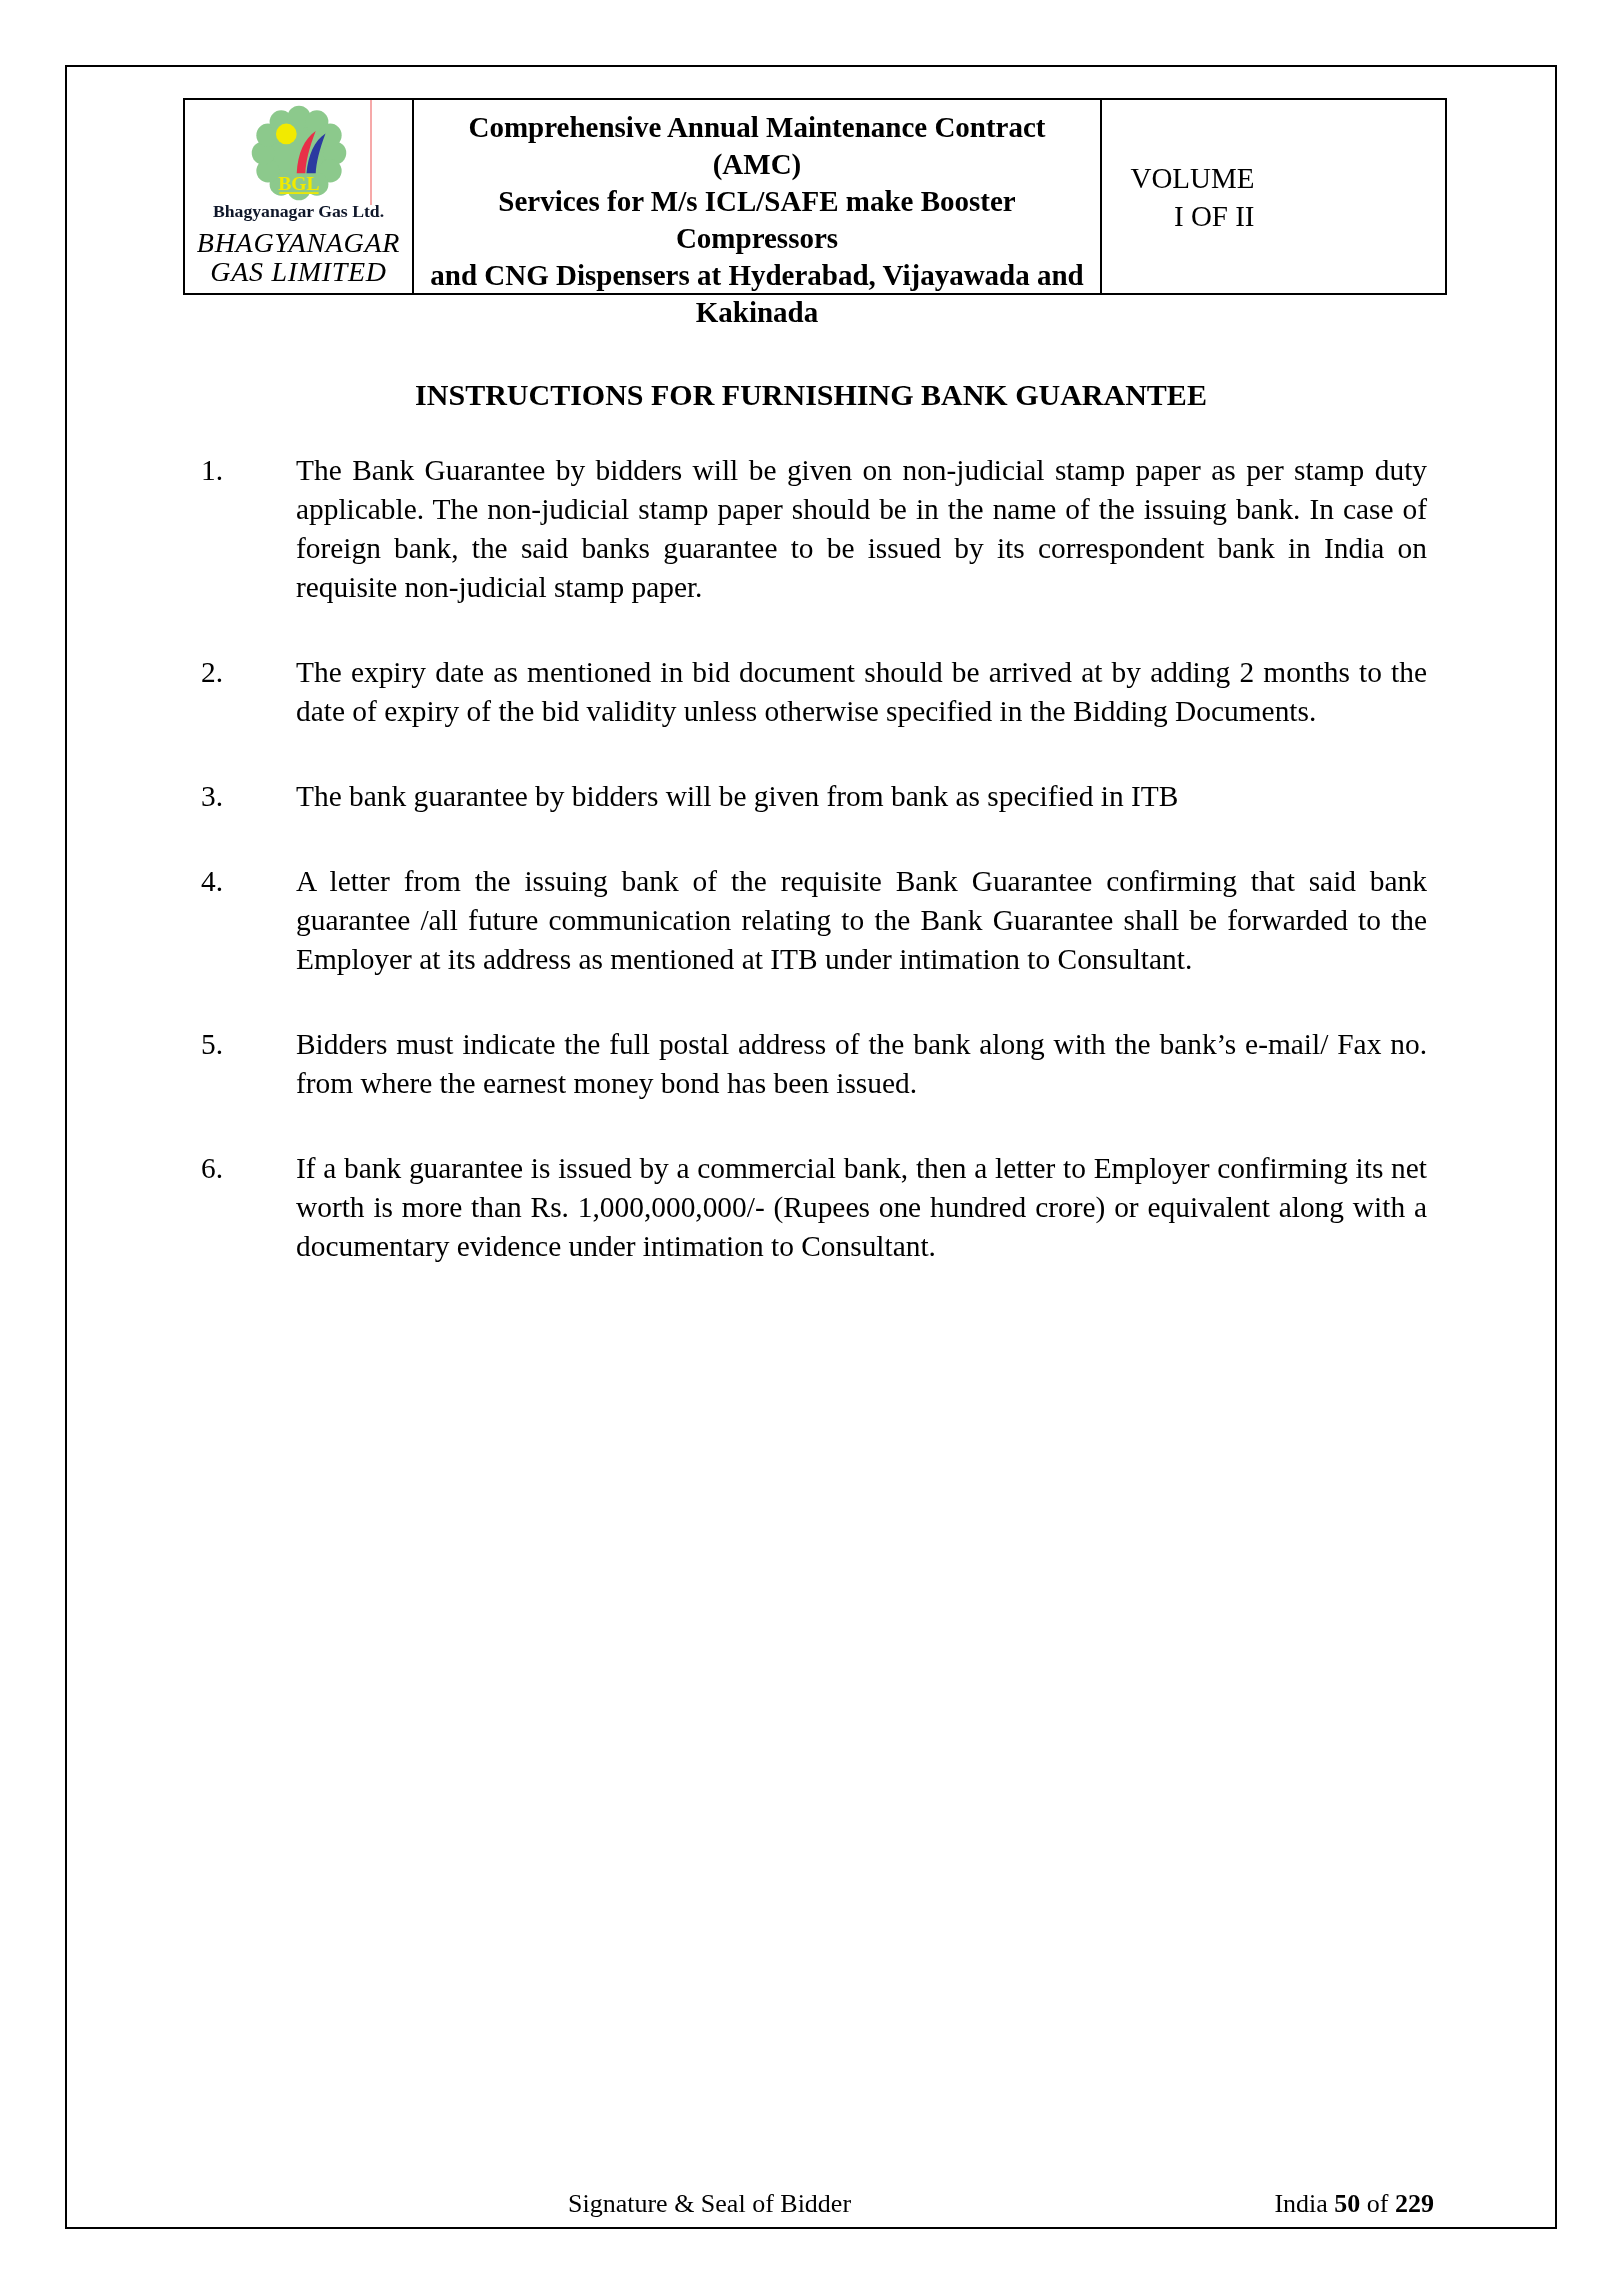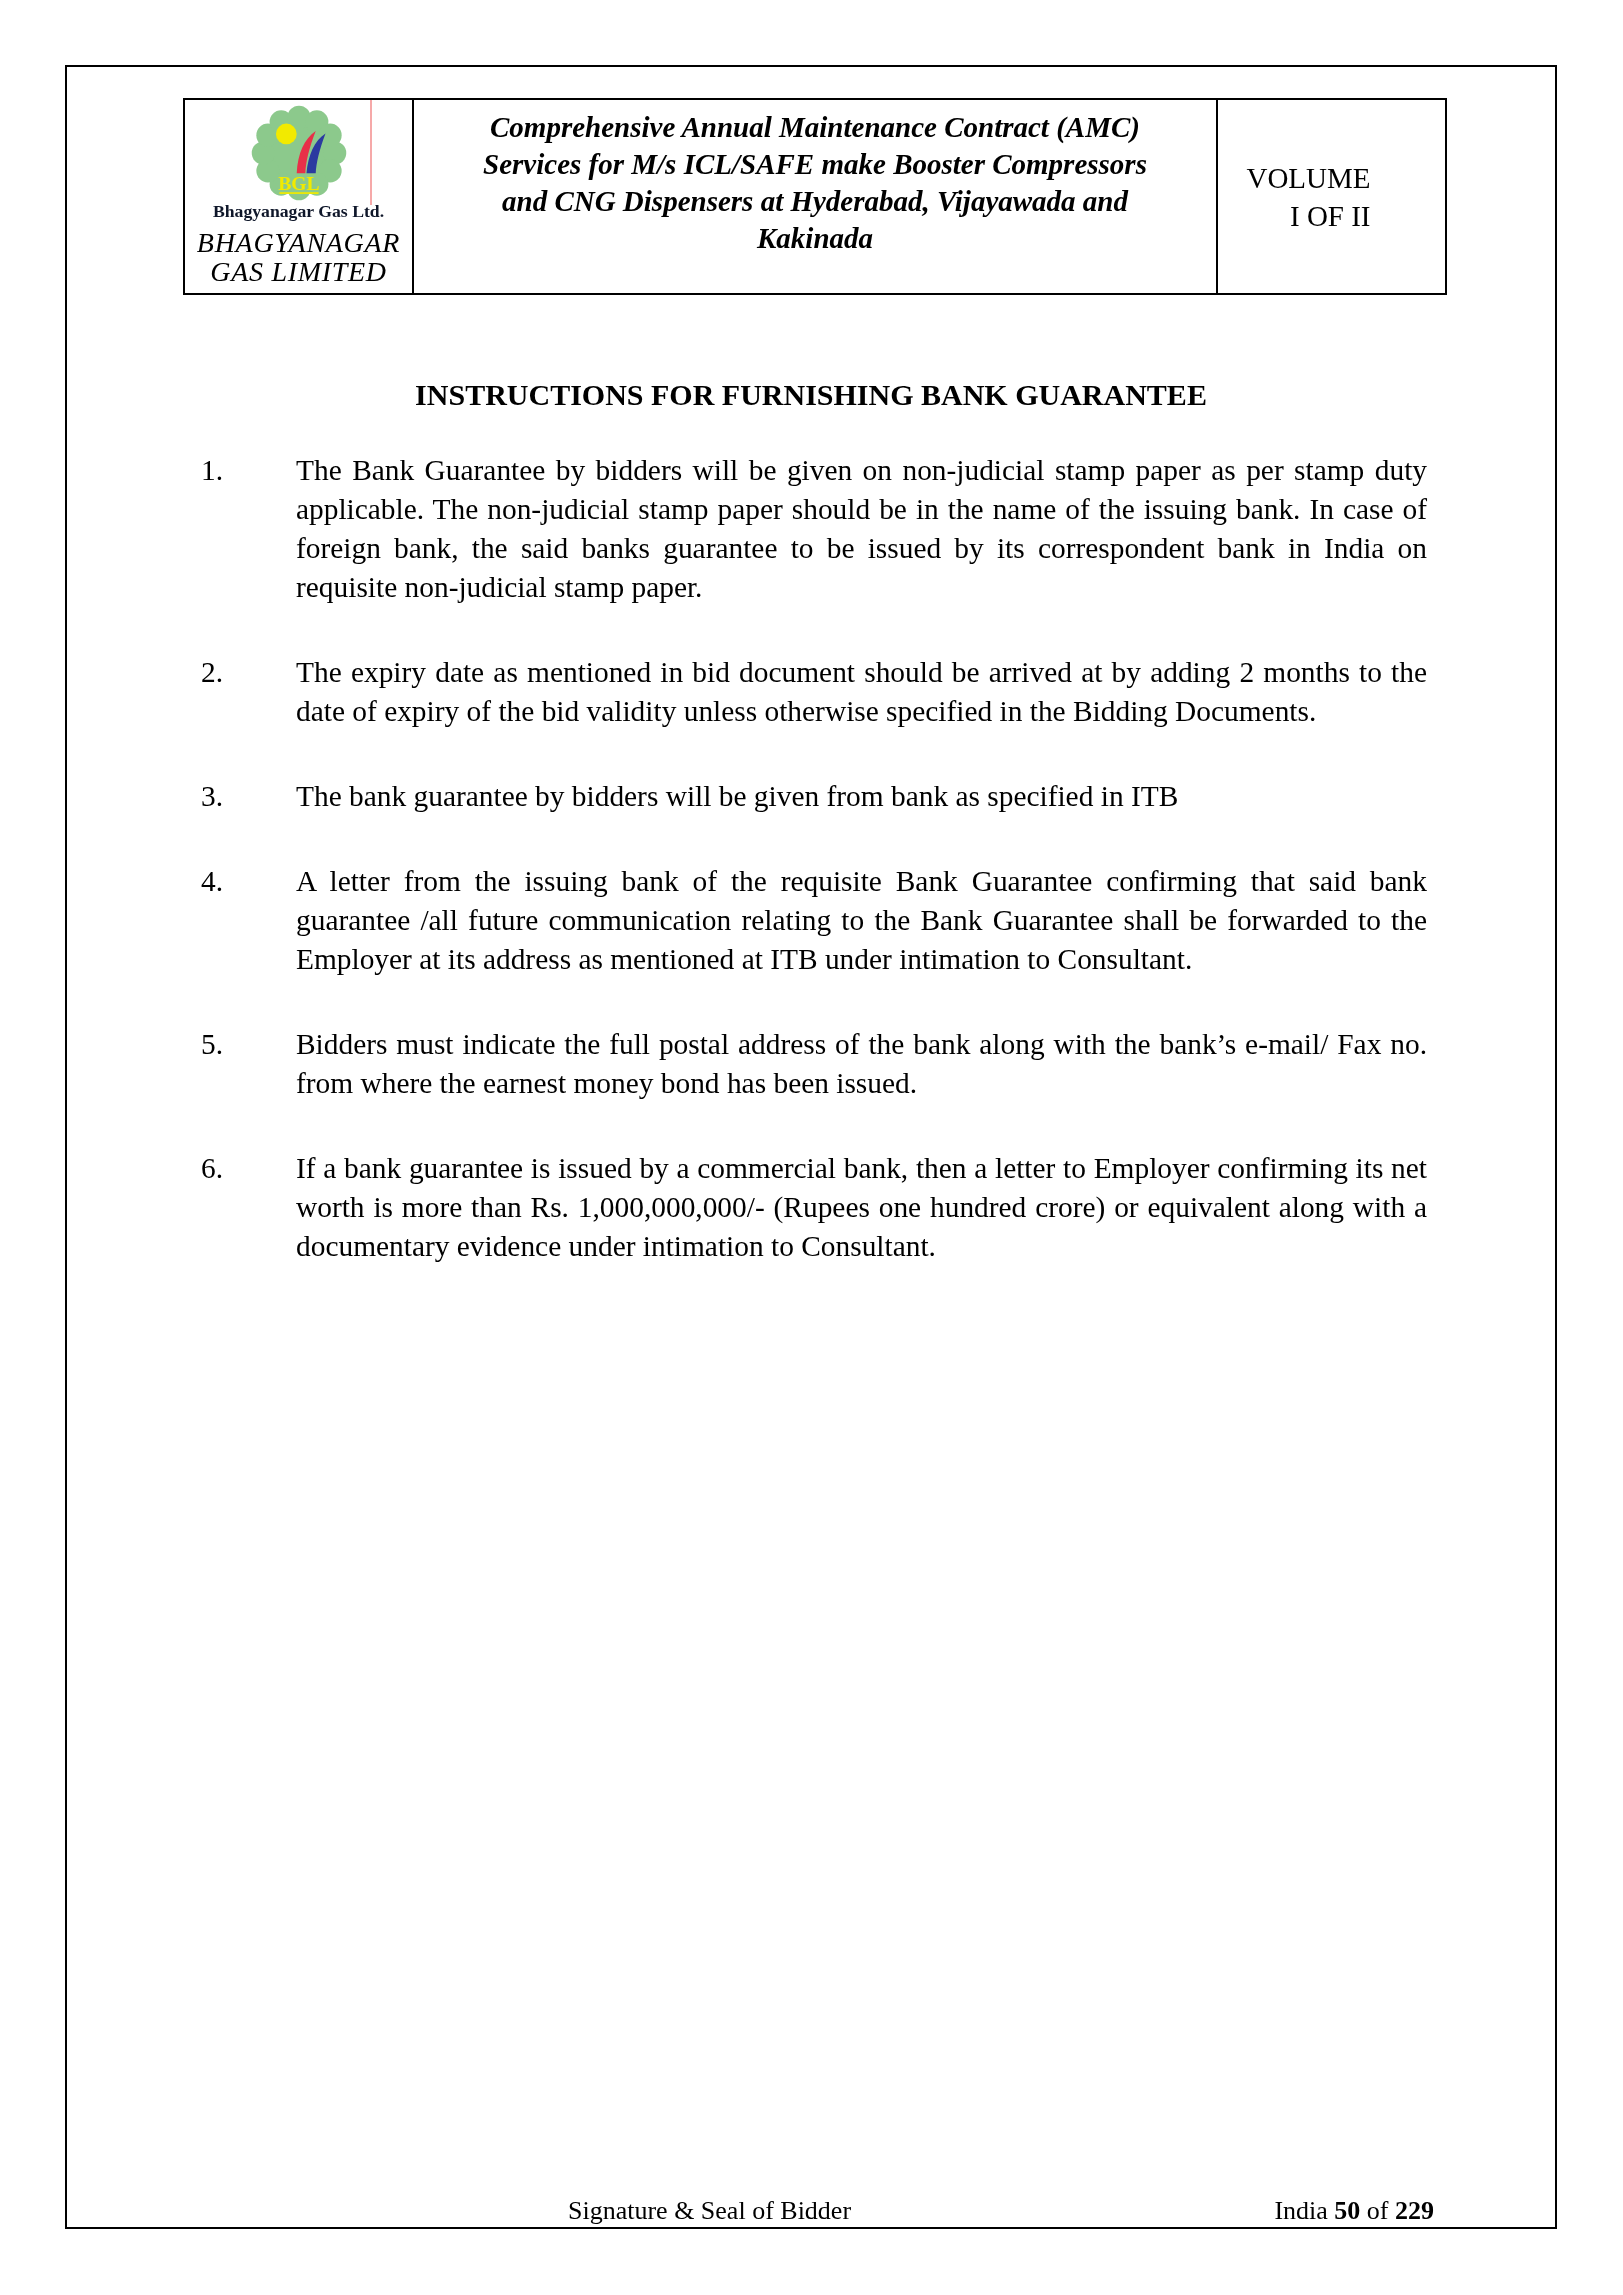--- a/index.html
+++ b/index.html
@@ -27,24 +27,23 @@
   }
   .cell { border-right:2.6px solid #000; height:100%; }
   .cell-logo {
     width:229px;
     position:relative;
     display:flex; flex-direction:column; align-items:center;
     padding-top:3.9px;
     text-align:center;
   }
   .cell-title {
-    width:804px;
+    width:688px;
     padding:9.2px 15.7px 0;
     text-align:center;
-    font-style:italic;
   }
   .cell-volume {
     width:181px;
     border-right:none;
     display:flex; align-items:center; justify-content:center;
     text-align:right;
   }
   .logo-svg { width:124px; height:98px; display:block; }
   .logo-caption {
     font-size:17.7px; font-weight:bold; color:#0f172a;
@@ -75,21 +74,21 @@
     font-size:29.4px; line-height:39px;
   }
   .item { display:flex; margin-bottom:46px; }
   .item .num { width:95px; flex:none; }
   .item .text { flex:1; text-align:justify; }
 
   
   .footer {
     position:absolute; left:0; right:0; bottom:1.3px;
     display:flex; justify-content:space-between; align-items:center;
-    padding:0 121px 0 501px;
+    padding:0 121px 7px 501px;
     font-size:26px; line-height:31px;
   }
 </style>
 </head>
 <body>
 
 <div class="page">
   <div class="page-frame">
 
     <div class="header-table">

